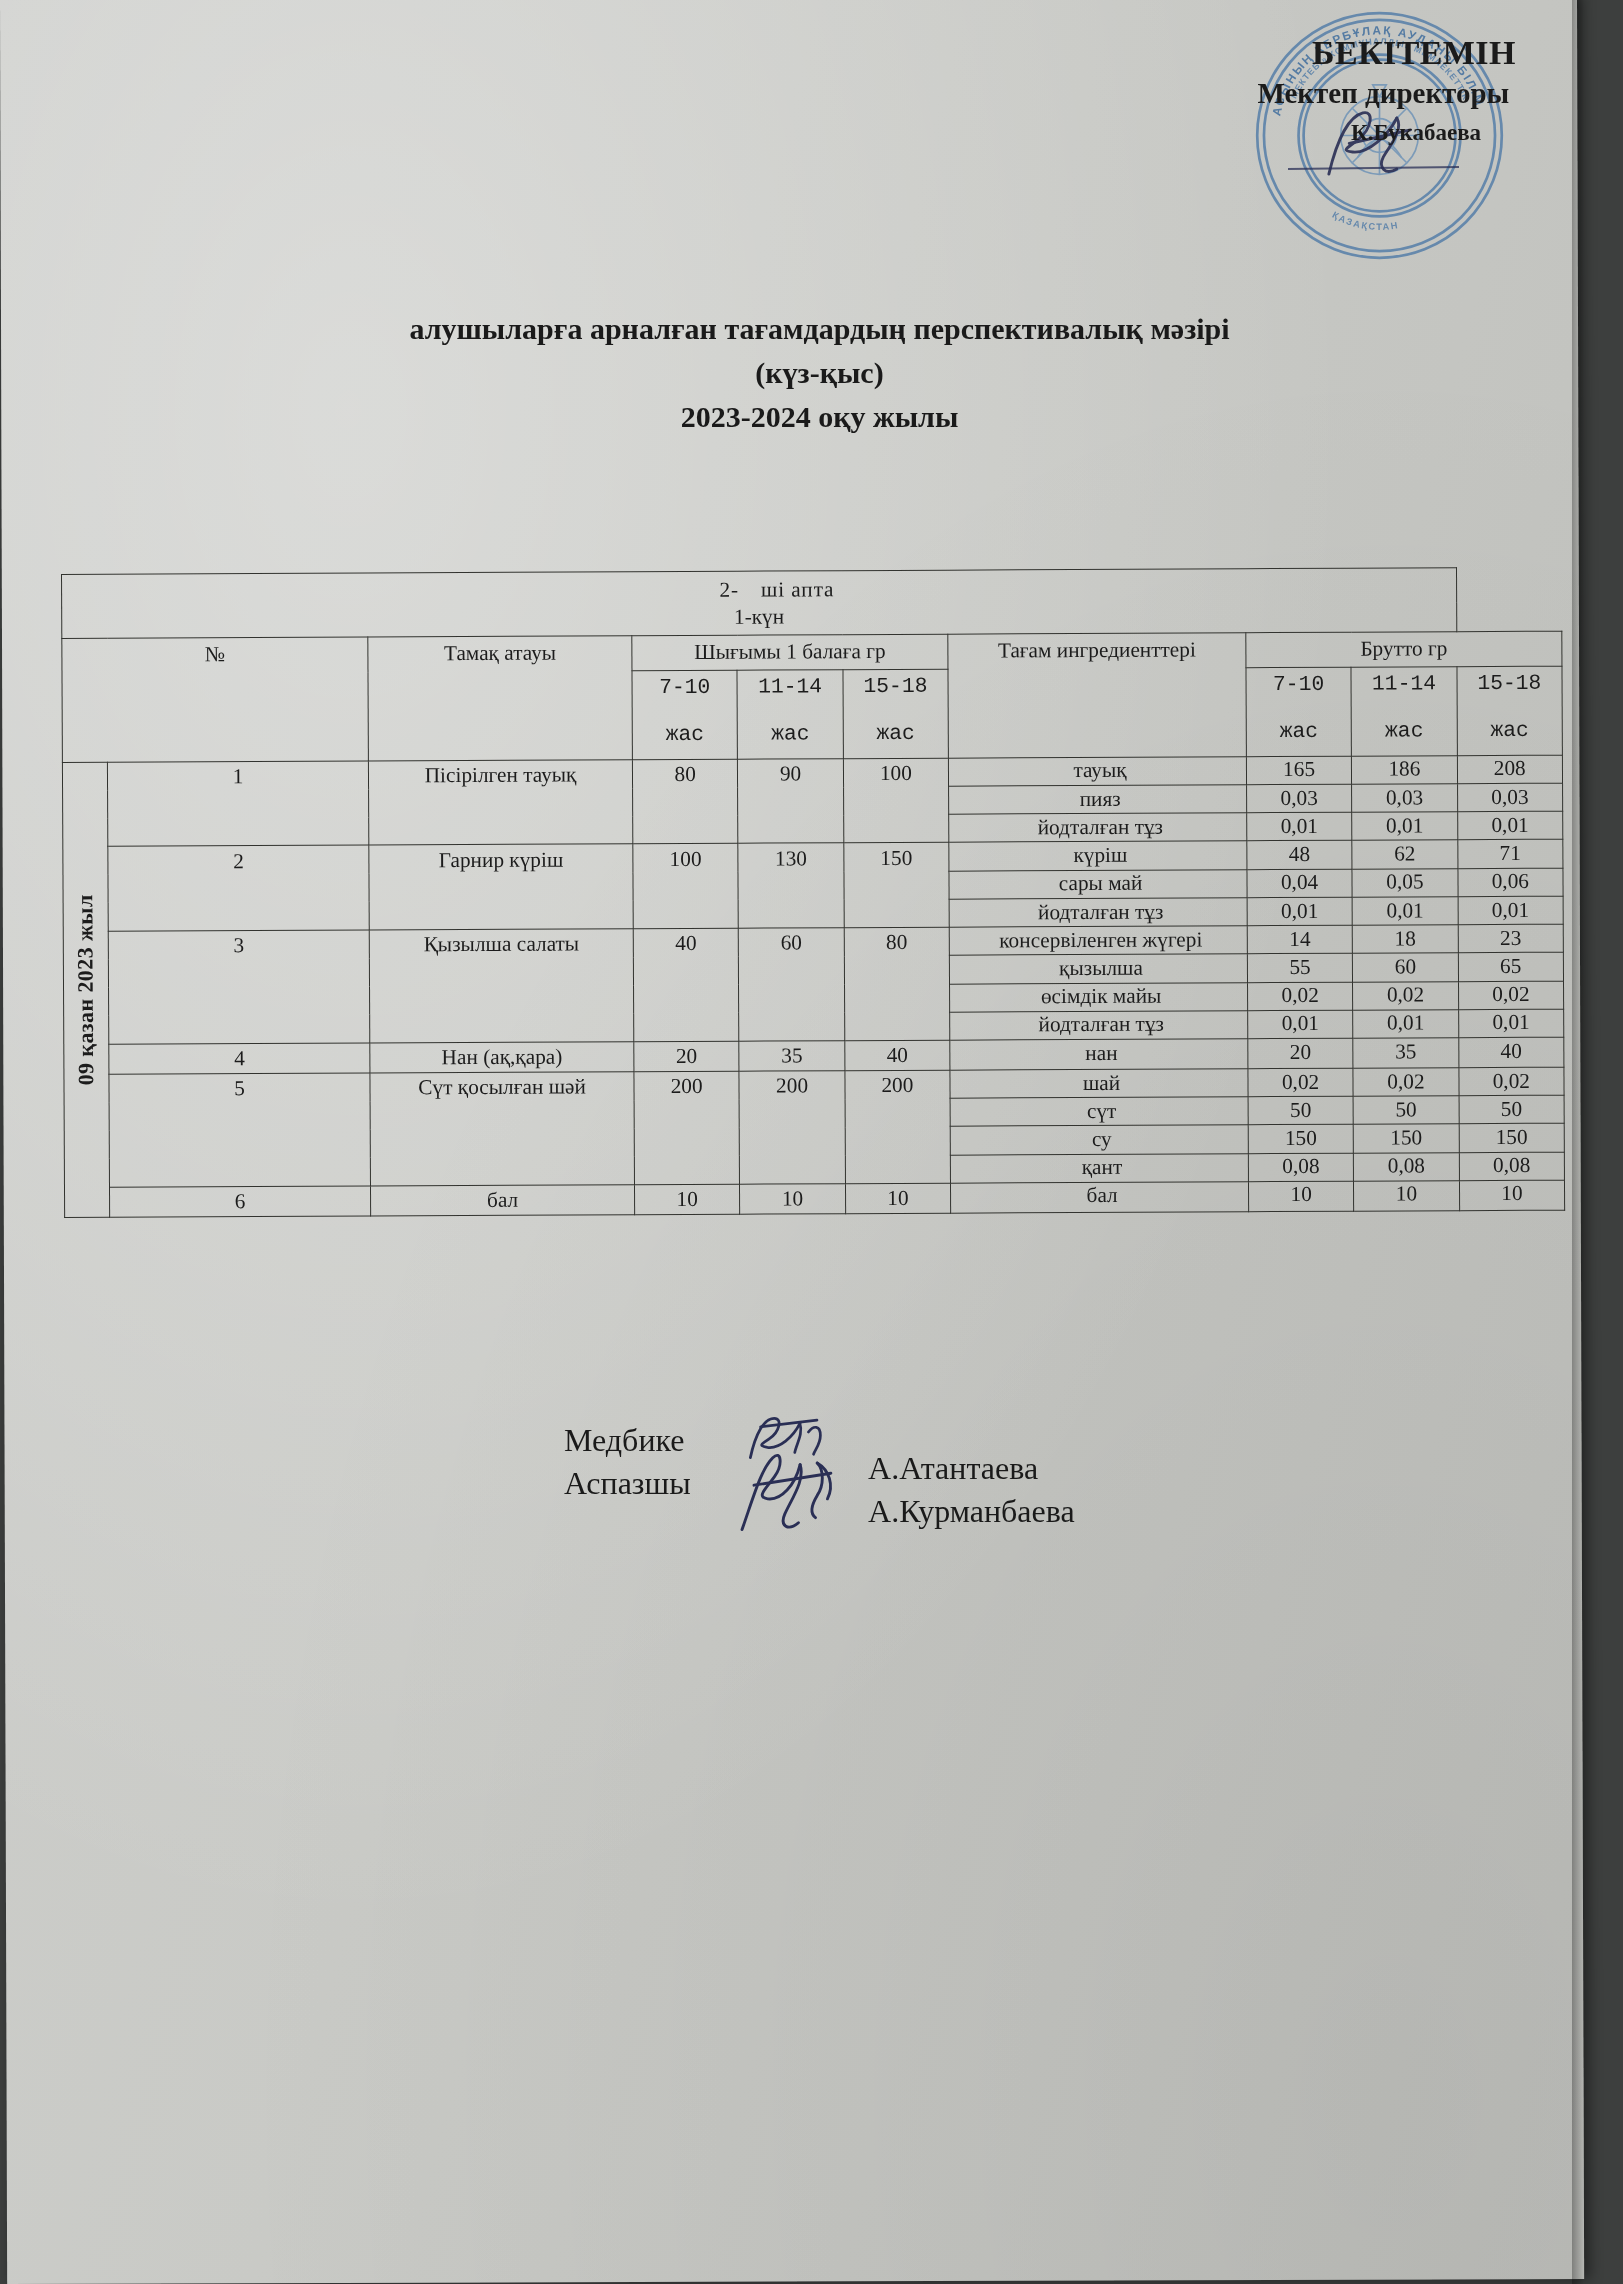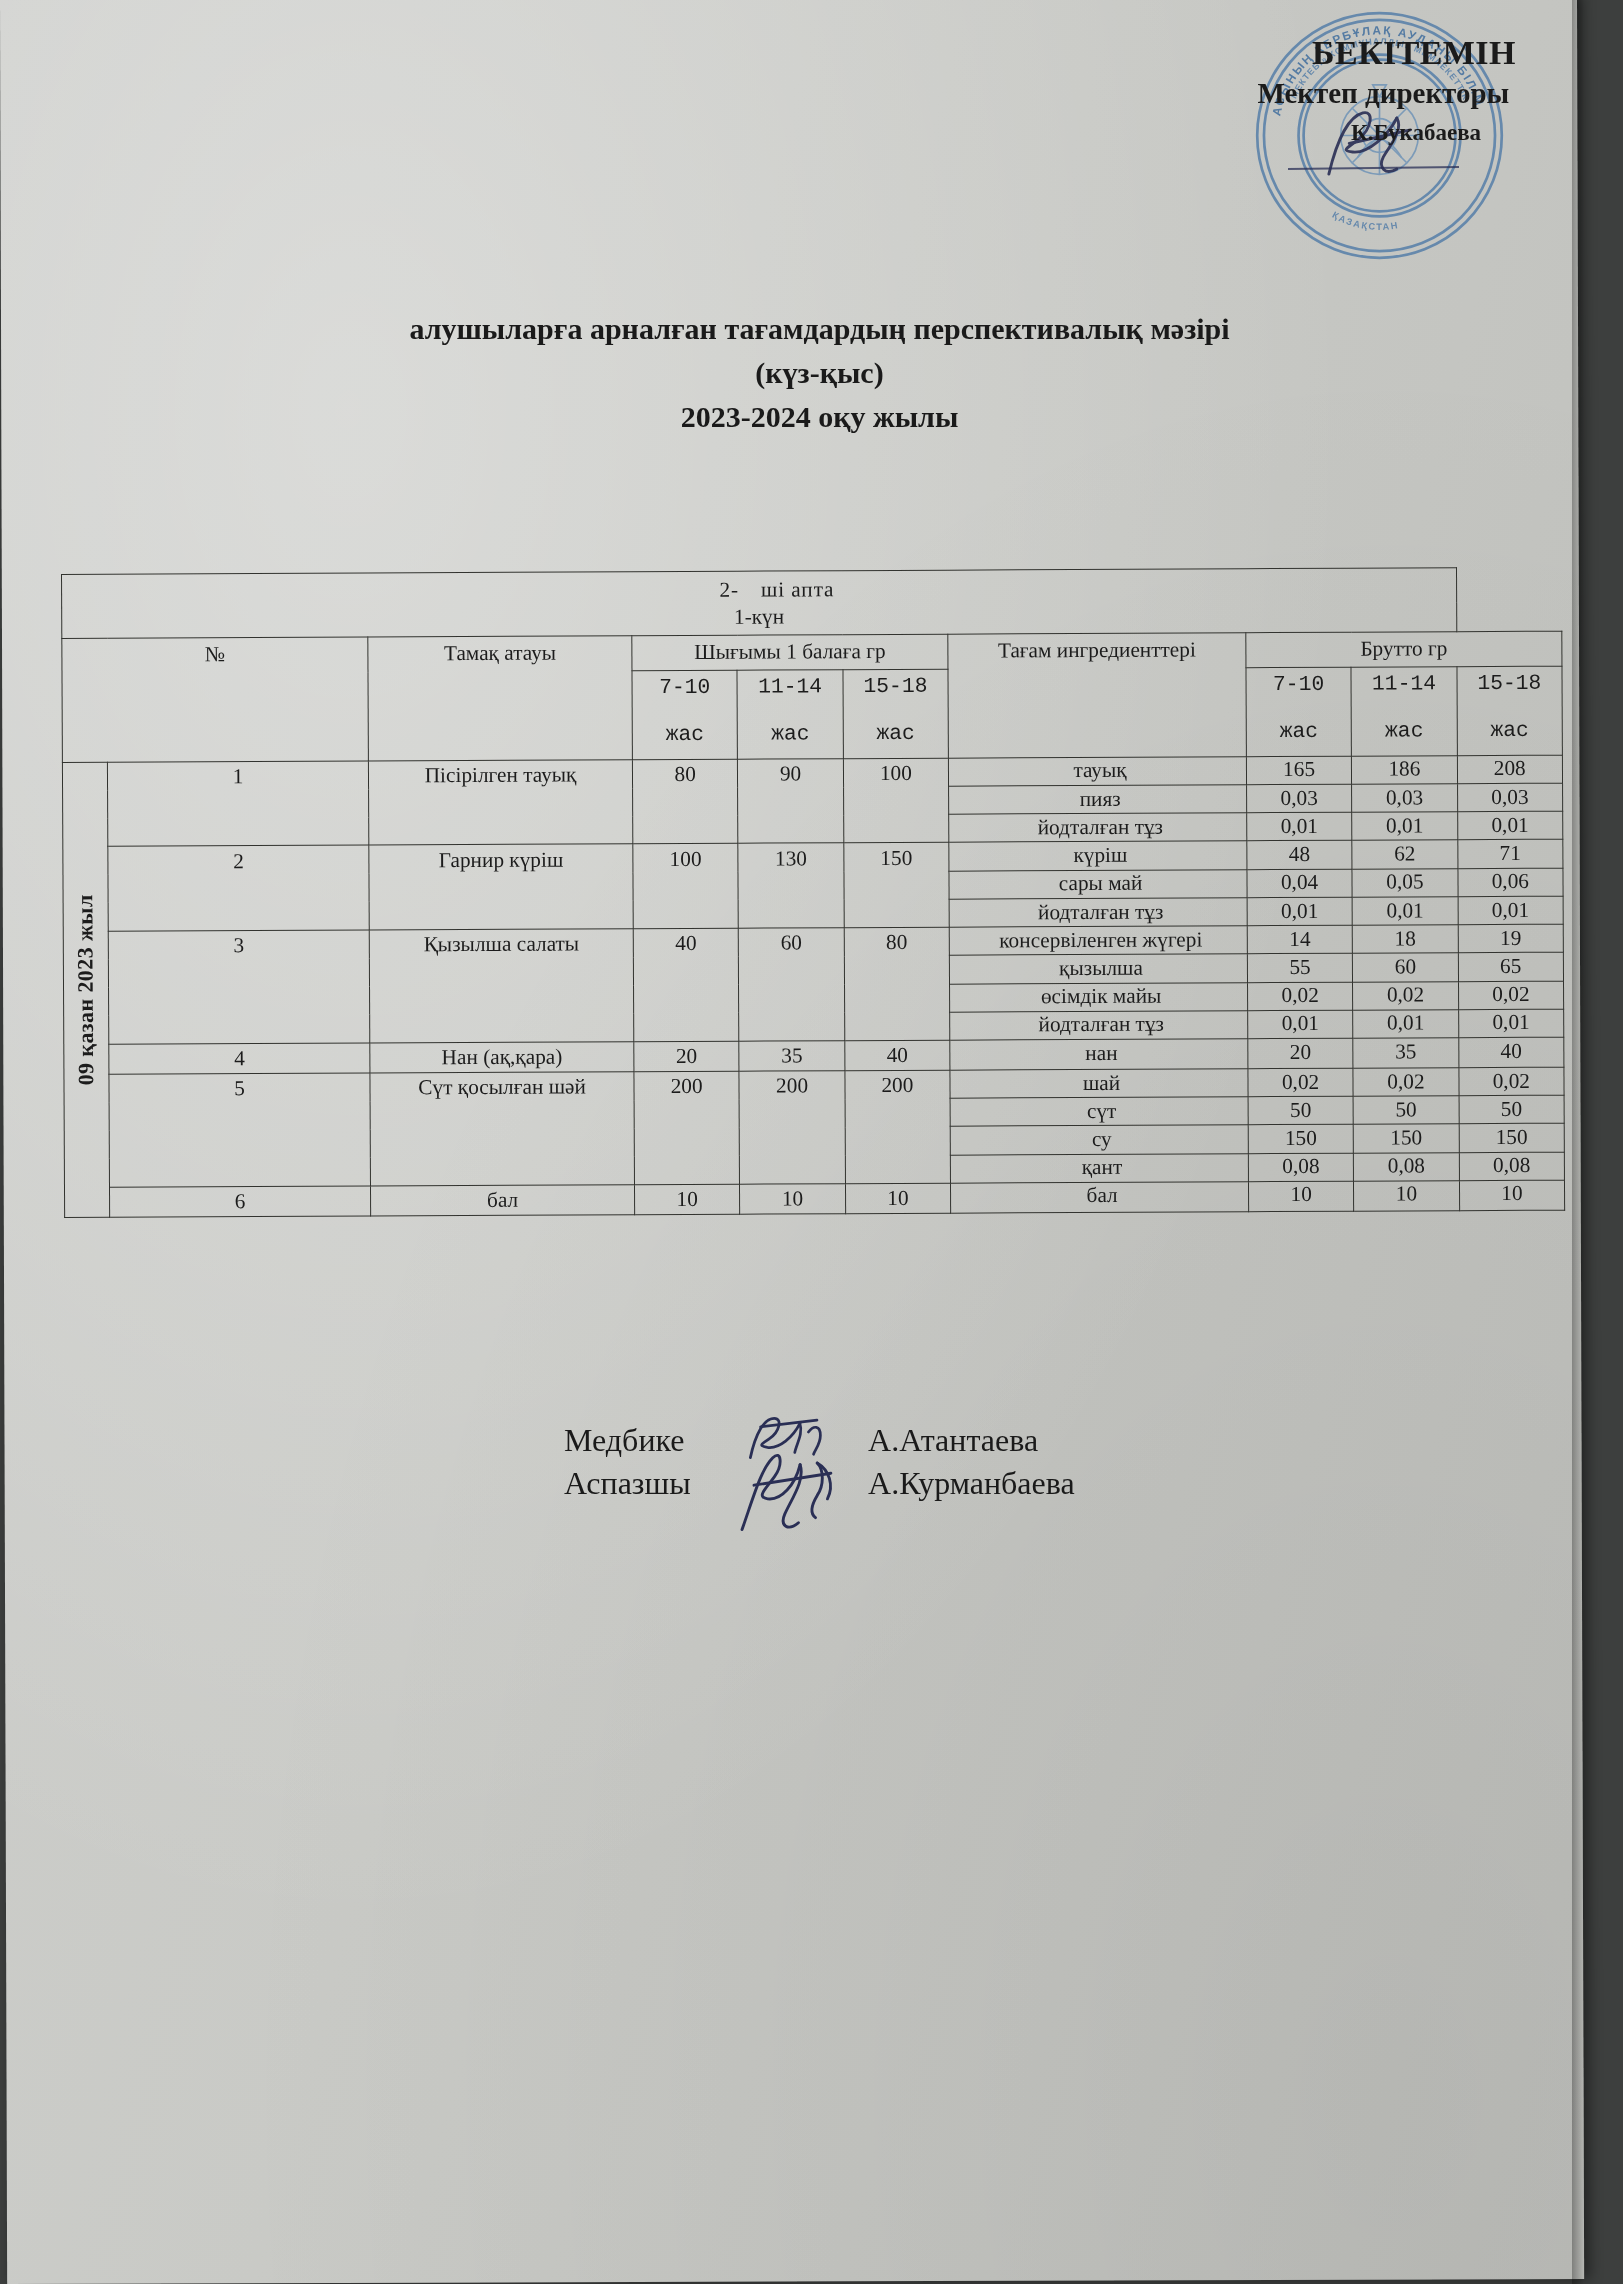--- a/index.html
+++ b/index.html
@@ -156,21 +156,21 @@
     font-size: 32px;
     color: #1a1a1a;
   }
   #signatures .srow {
     display: flex;
     align-items: flex-start;
     height: 43px;
   }
   #signatures .role { width: 171px; }
   #signatures .sig  { width: 128px; position: relative; }
-  #signatures .name { padding-left: 5.1px; }
+  #signatures .name { padding-left: 5.1px; margin-top: 28px; }
 
   .svg-abs { position:absolute; left:0; top:-13.7px; }
 </style>
 </head>
 <body>
 
 <div id="paper"></div>
 <div id="paper-shadow-right"></div>
 
 <svg id="stamp" viewBox="0 0 300 300">
@@ -318,21 +318,21 @@
         </tr>
         <tr>
           <td class="num" rowspan="4">3</td>
           <td class="dish" rowspan="4">Қызылша салаты</td>
           <td class="amt" rowspan="4">40</td>
           <td class="amt" rowspan="4">60</td>
           <td class="amt" rowspan="4">80</td>
           <td class="ing">консервіленген жүгері</td>
           <td class="br">14</td>
           <td class="br">18</td>
-          <td class="br">19</td>
+          <td class="br">23</td>
         </tr>
         <tr>
           <td class="ing">қызылша</td>
           <td class="br">55</td>
           <td class="br">60</td>
           <td class="br">65</td>
         </tr>
         <tr>
           <td class="ing">өсімдік майы</td>
           <td class="br">0,02</td>

